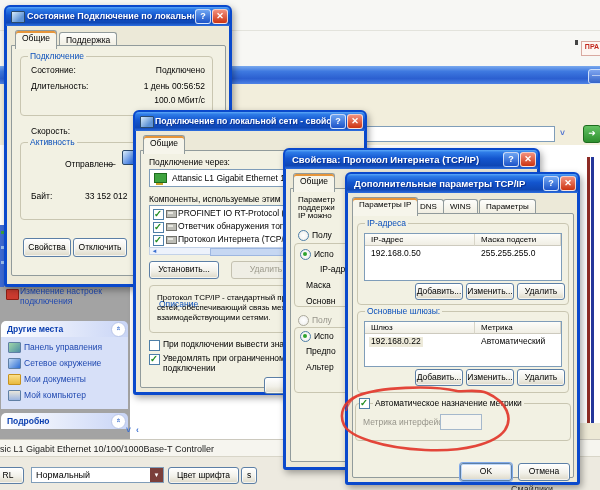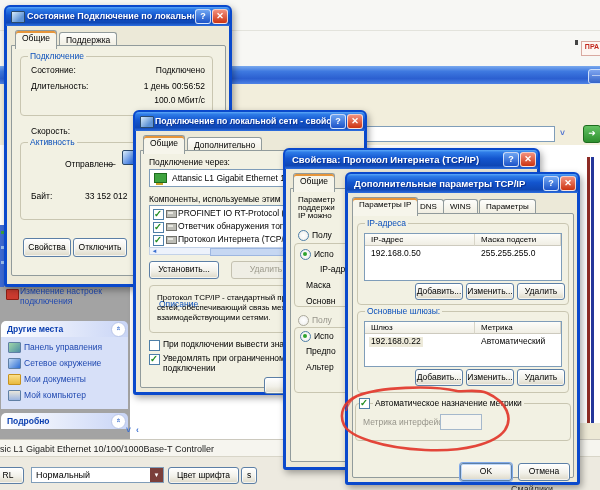--- a/index.html
+++ b/index.html
@@ -173,21 +173,20 @@
 </div>
 
 <div class="xp-dialog" style="left:133px;top:110px;width:228px;height:279px;z-index:20;">
   <div class="tbar">
     <span class="wicon"></span>
     <span class="ttxt" style="left:20px;right:34px;font-size:8.7px;">Подключение по локальной сети - свойства</span>
     <span class="capbtn helpb" style="right:19px;">?</span>
     <span class="capbtn closeb" style="right:2px;">✕</span>
   </div>
   <div class="tab active" style="left:7px;top:24px;">Общие</div>
-  <div class="tab" style="left:51px;top:24px;">Дополнительно</div>
   <div class="tabpage" style="left:4px;top:37px;width:219px;height:236px;"></div>
 
   <span class="abs t" style="left:13px;top:45px;">Подключение через:</span>
   <div class="field" style="left:13px;top:56px;width:201px;height:16px;">
     <span class="nic" style="left:4px;top:3px;"></span>
     <span class="abs t" style="left:22px;top:4px;">Attansic L1 Gigabit Ethernet 10/10</span>
   </div>
 
   <span class="abs t" style="left:13px;top:82px;">Компоненты, используемые этим подк</span>
   <div class="lv" style="left:13px;top:92px;width:201px;height:42px;">

